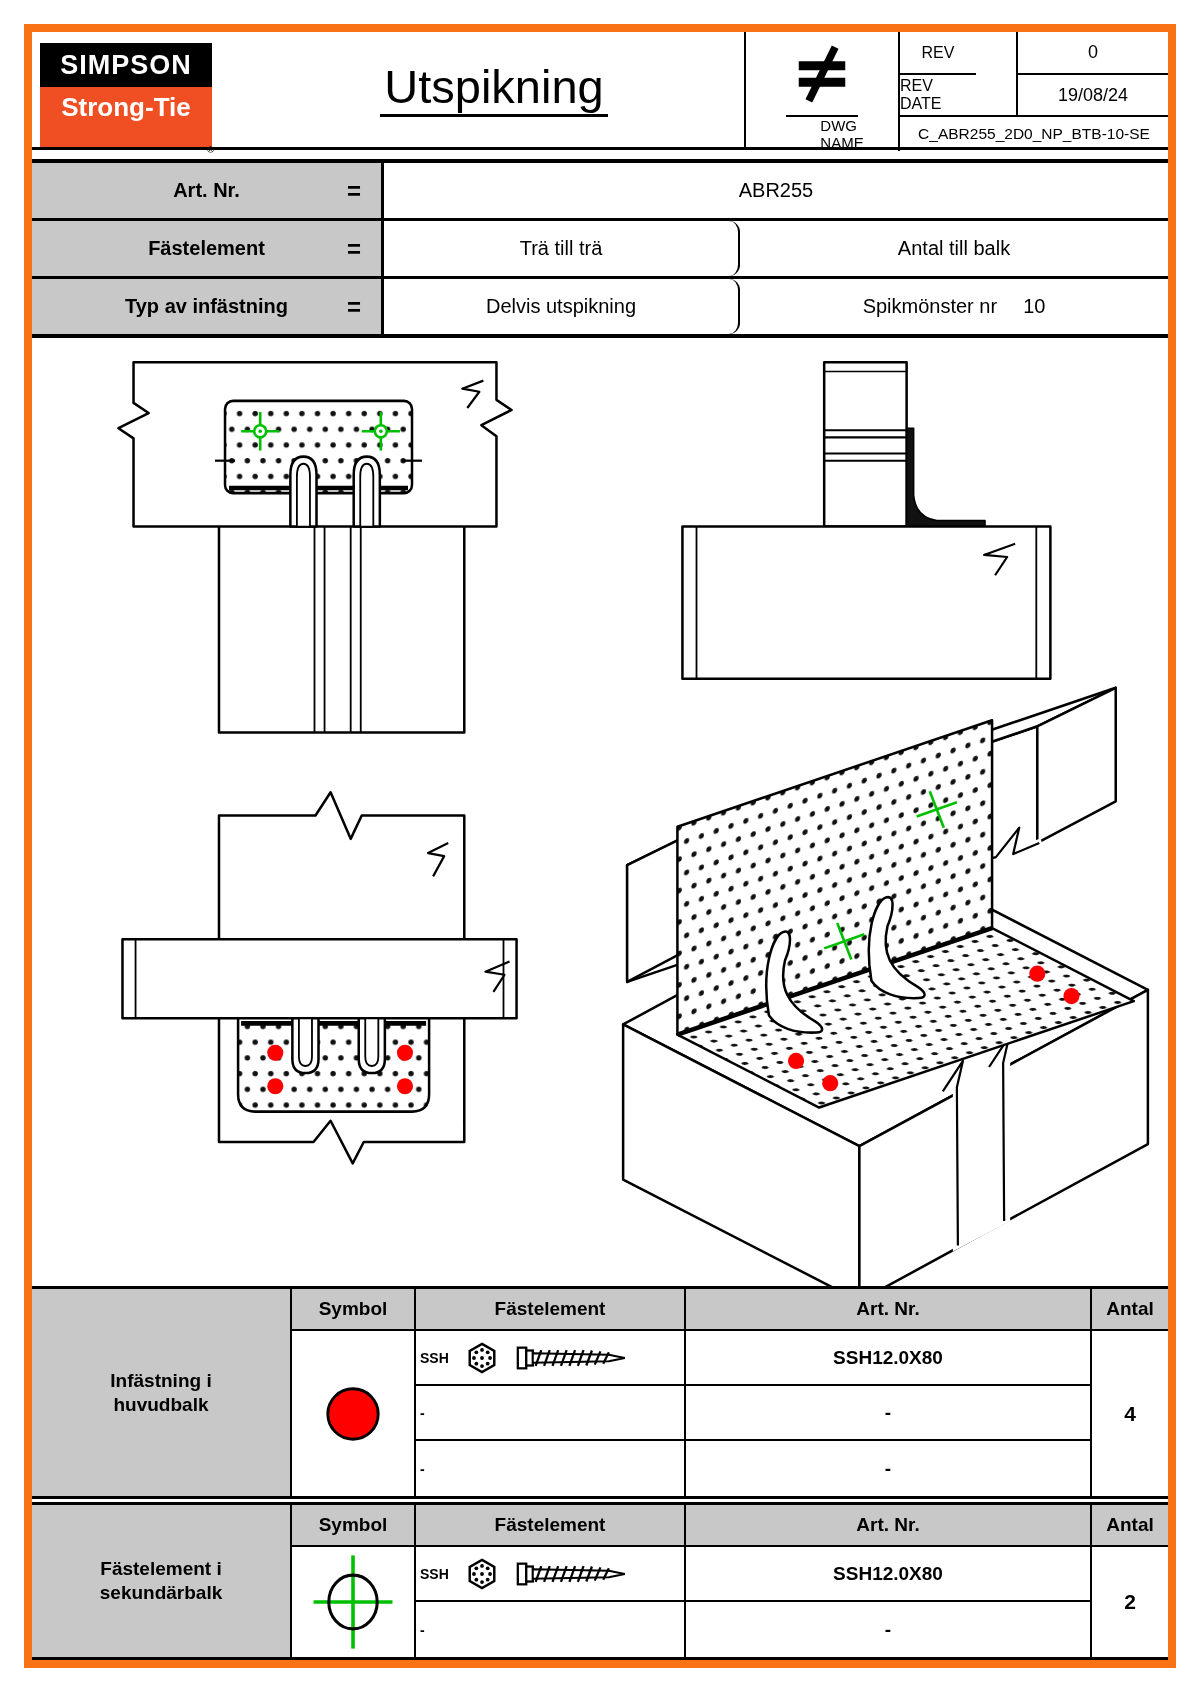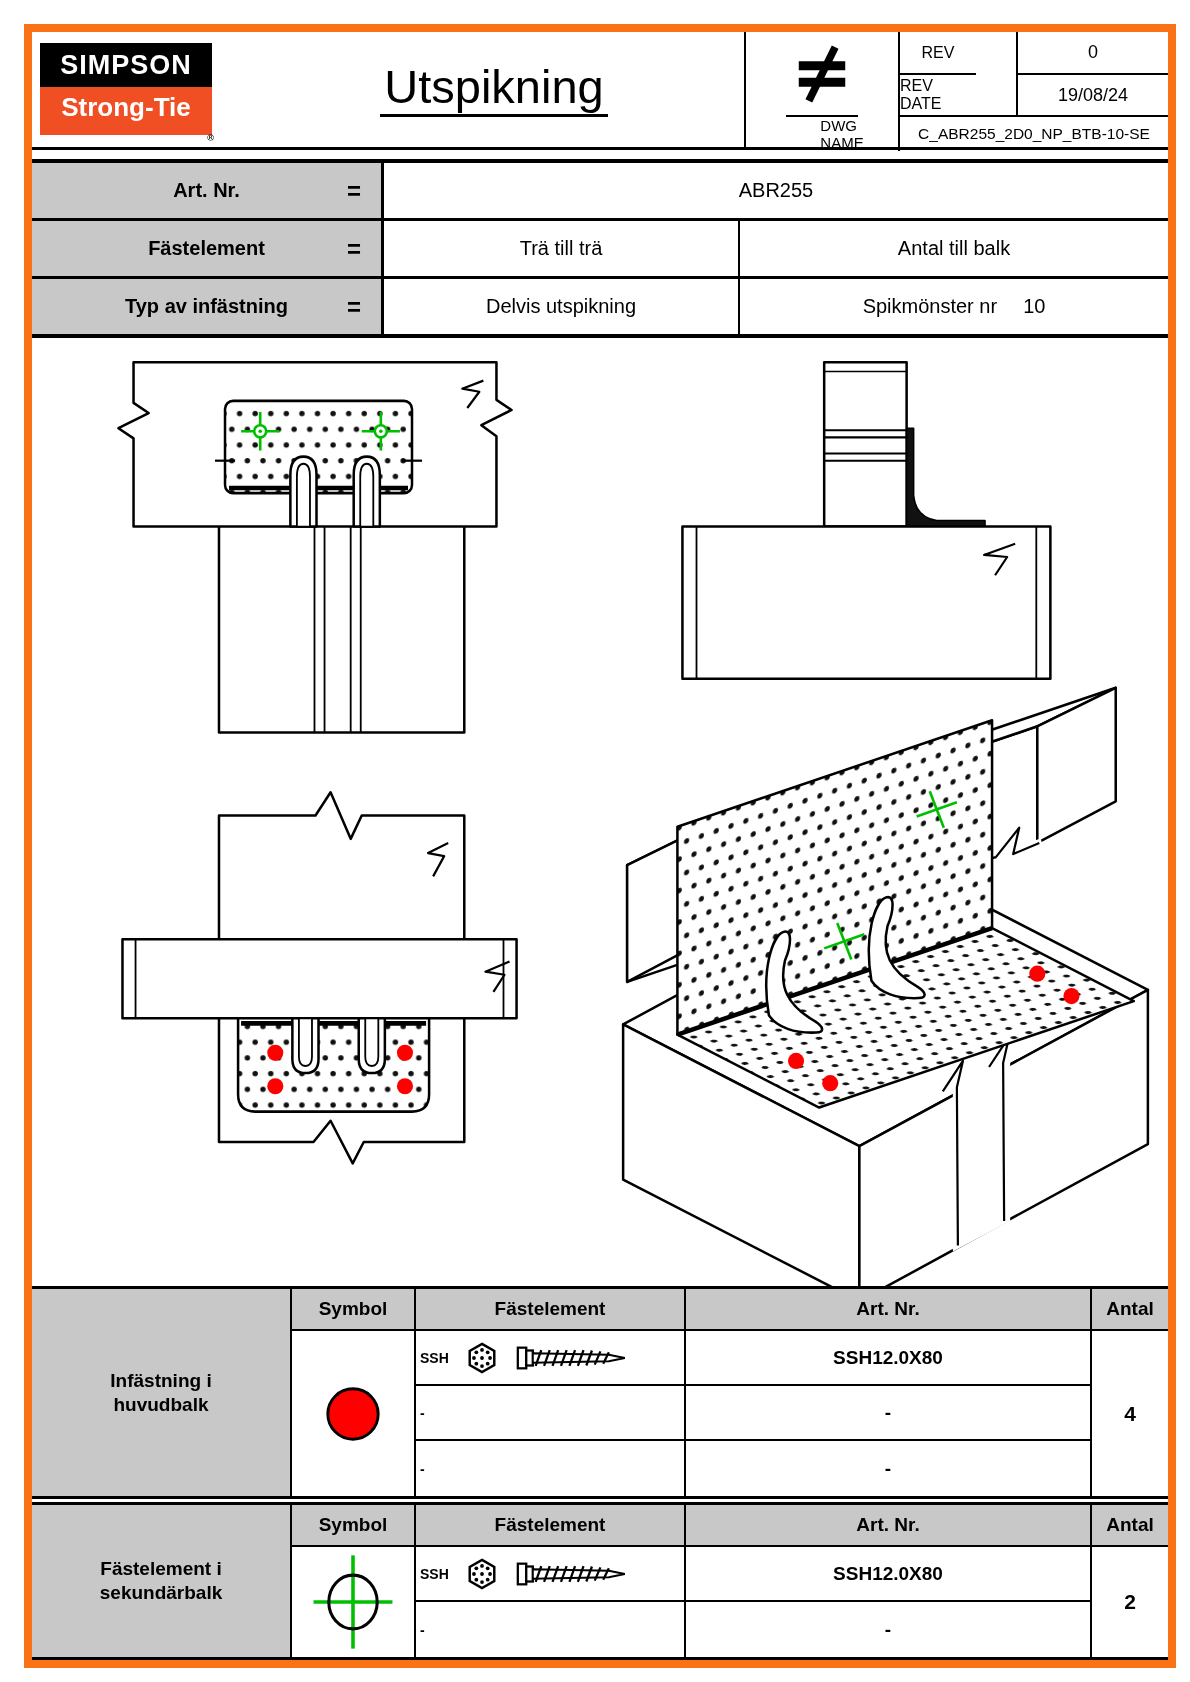--- a/index.html
+++ b/index.html
@@ -4,21 +4,21 @@
 <style>
   html,body{margin:0;padding:0;background:#fff;}
   body{font-family:"Liberation Sans", sans-serif; color:#000; width:1190px; height:1682px; position:relative;}
   .sheet{position:absolute; inset:0; background:#fff;}
   .frame{position:absolute; left:24px; top:24px; width:1136px; height:1628px; border:8px solid #f97316; display:flex; flex-direction:column; background:#fff;}
 
   
   .header{height:115px; border-bottom:3px solid #000; display:flex; flex:0 0 auto;}
   .logo{width:212px; padding:11px 0 0 8px; box-sizing:border-box; position:relative;}
   .logo-black{width:172px; background:#000; color:#fff; font-weight:bold; font-size:27px; text-align:center; padding:7px 0 6px; letter-spacing:1px;}
-  .logo-orange{width:172px; background:#F04E23; color:#fff; font-weight:bold; font-size:26px; text-align:center; padding:5px 0 12px; position:relative;}
+  .logo-orange{width:172px; background:#F04E23; color:#fff; font-weight:bold; font-size:26px; text-align:center; padding:5px 0 24px; position:relative;}
   .logo-orange .reg{position:absolute; right:-2px; bottom:-8px; font-size:9px; color:#000;}
   .title-area{flex:1; display:flex; align-items:center; justify-content:center;}
   .doc-title{font-size:47px; border-bottom:3px solid #000; padding:0 4px 2px; line-height:1.05;}
   .rev-grid{width:424px; flex:0 0 auto; border-left:2.5px solid #000; display:grid; grid-template-columns:112px 118px 1fr; grid-template-rows:41px 42px 1fr; box-sizing:border-box;}
   .rev-grid .cell{border-left:2.5px solid #000; border-top:2.5px solid #000; display:flex; align-items:center; justify-content:center; box-sizing:border-box;margin-left:40px;}
   .rev-grid .cell.first-col{border-left:none;}
   .rev-grid .cell.first-row{border-top:none;}
   .neq-cell{grid-row:1/3; grid-column:1;}
   .rev-grid .lbl{font-size:16px;}
   .rev-grid .val{font-size:18px;}
@@ -26,21 +26,21 @@
   .rev-grid .dwg-val{grid-column:2/4; font-size:15.5px; letter-spacing:0;}
 
   
   .info{margin-top:9px; border-top:4px solid #000; border-bottom:4px solid #000; flex:0 0 auto;}
   .info-row{height:55px; display:grid; grid-template-columns:352px 1fr;}
   .info-row.split{grid-template-columns:352px 356px 1fr;}
   .info-row + .info-row{border-top:3.5px solid #000;}
   .info-label{background:#c8c8c8; border-right:3px solid #000; position:relative; display:flex; align-items:center; justify-content:center; font-weight:bold; font-size:20px;}
   .info-label .eq{position:absolute; right:20px; font-size:24px; font-weight:bold; transform:scaleY(1.1);}
   .info-val{display:flex; align-items:center; justify-content:center; font-size:20px; background:#fff;}
-  .info-val.mid{border-right:2.5px solid #000;}
+  .info-val.mid{border-right:2.5px solid #000;border-radius:11px;}
   .spik-pair{display:flex; gap:26px; align-items:baseline;}
 
   
   .drawing{flex:1 1 auto; position:relative; background:#fff; overflow:hidden;}
   .drawing svg{position:absolute; inset:0; width:100%; height:100%;}
 
   
   .ftable{flex:0 0 auto; border-top:3px solid #000; border-bottom:3px solid #000; display:grid; grid-template-columns:260px 124px 270px 406px 1fr; background:#fff;}
   .t1{grid-template-rows:42px 55px 55px 55px;}
   .t2{grid-template-rows:42px 55px 55px;}

